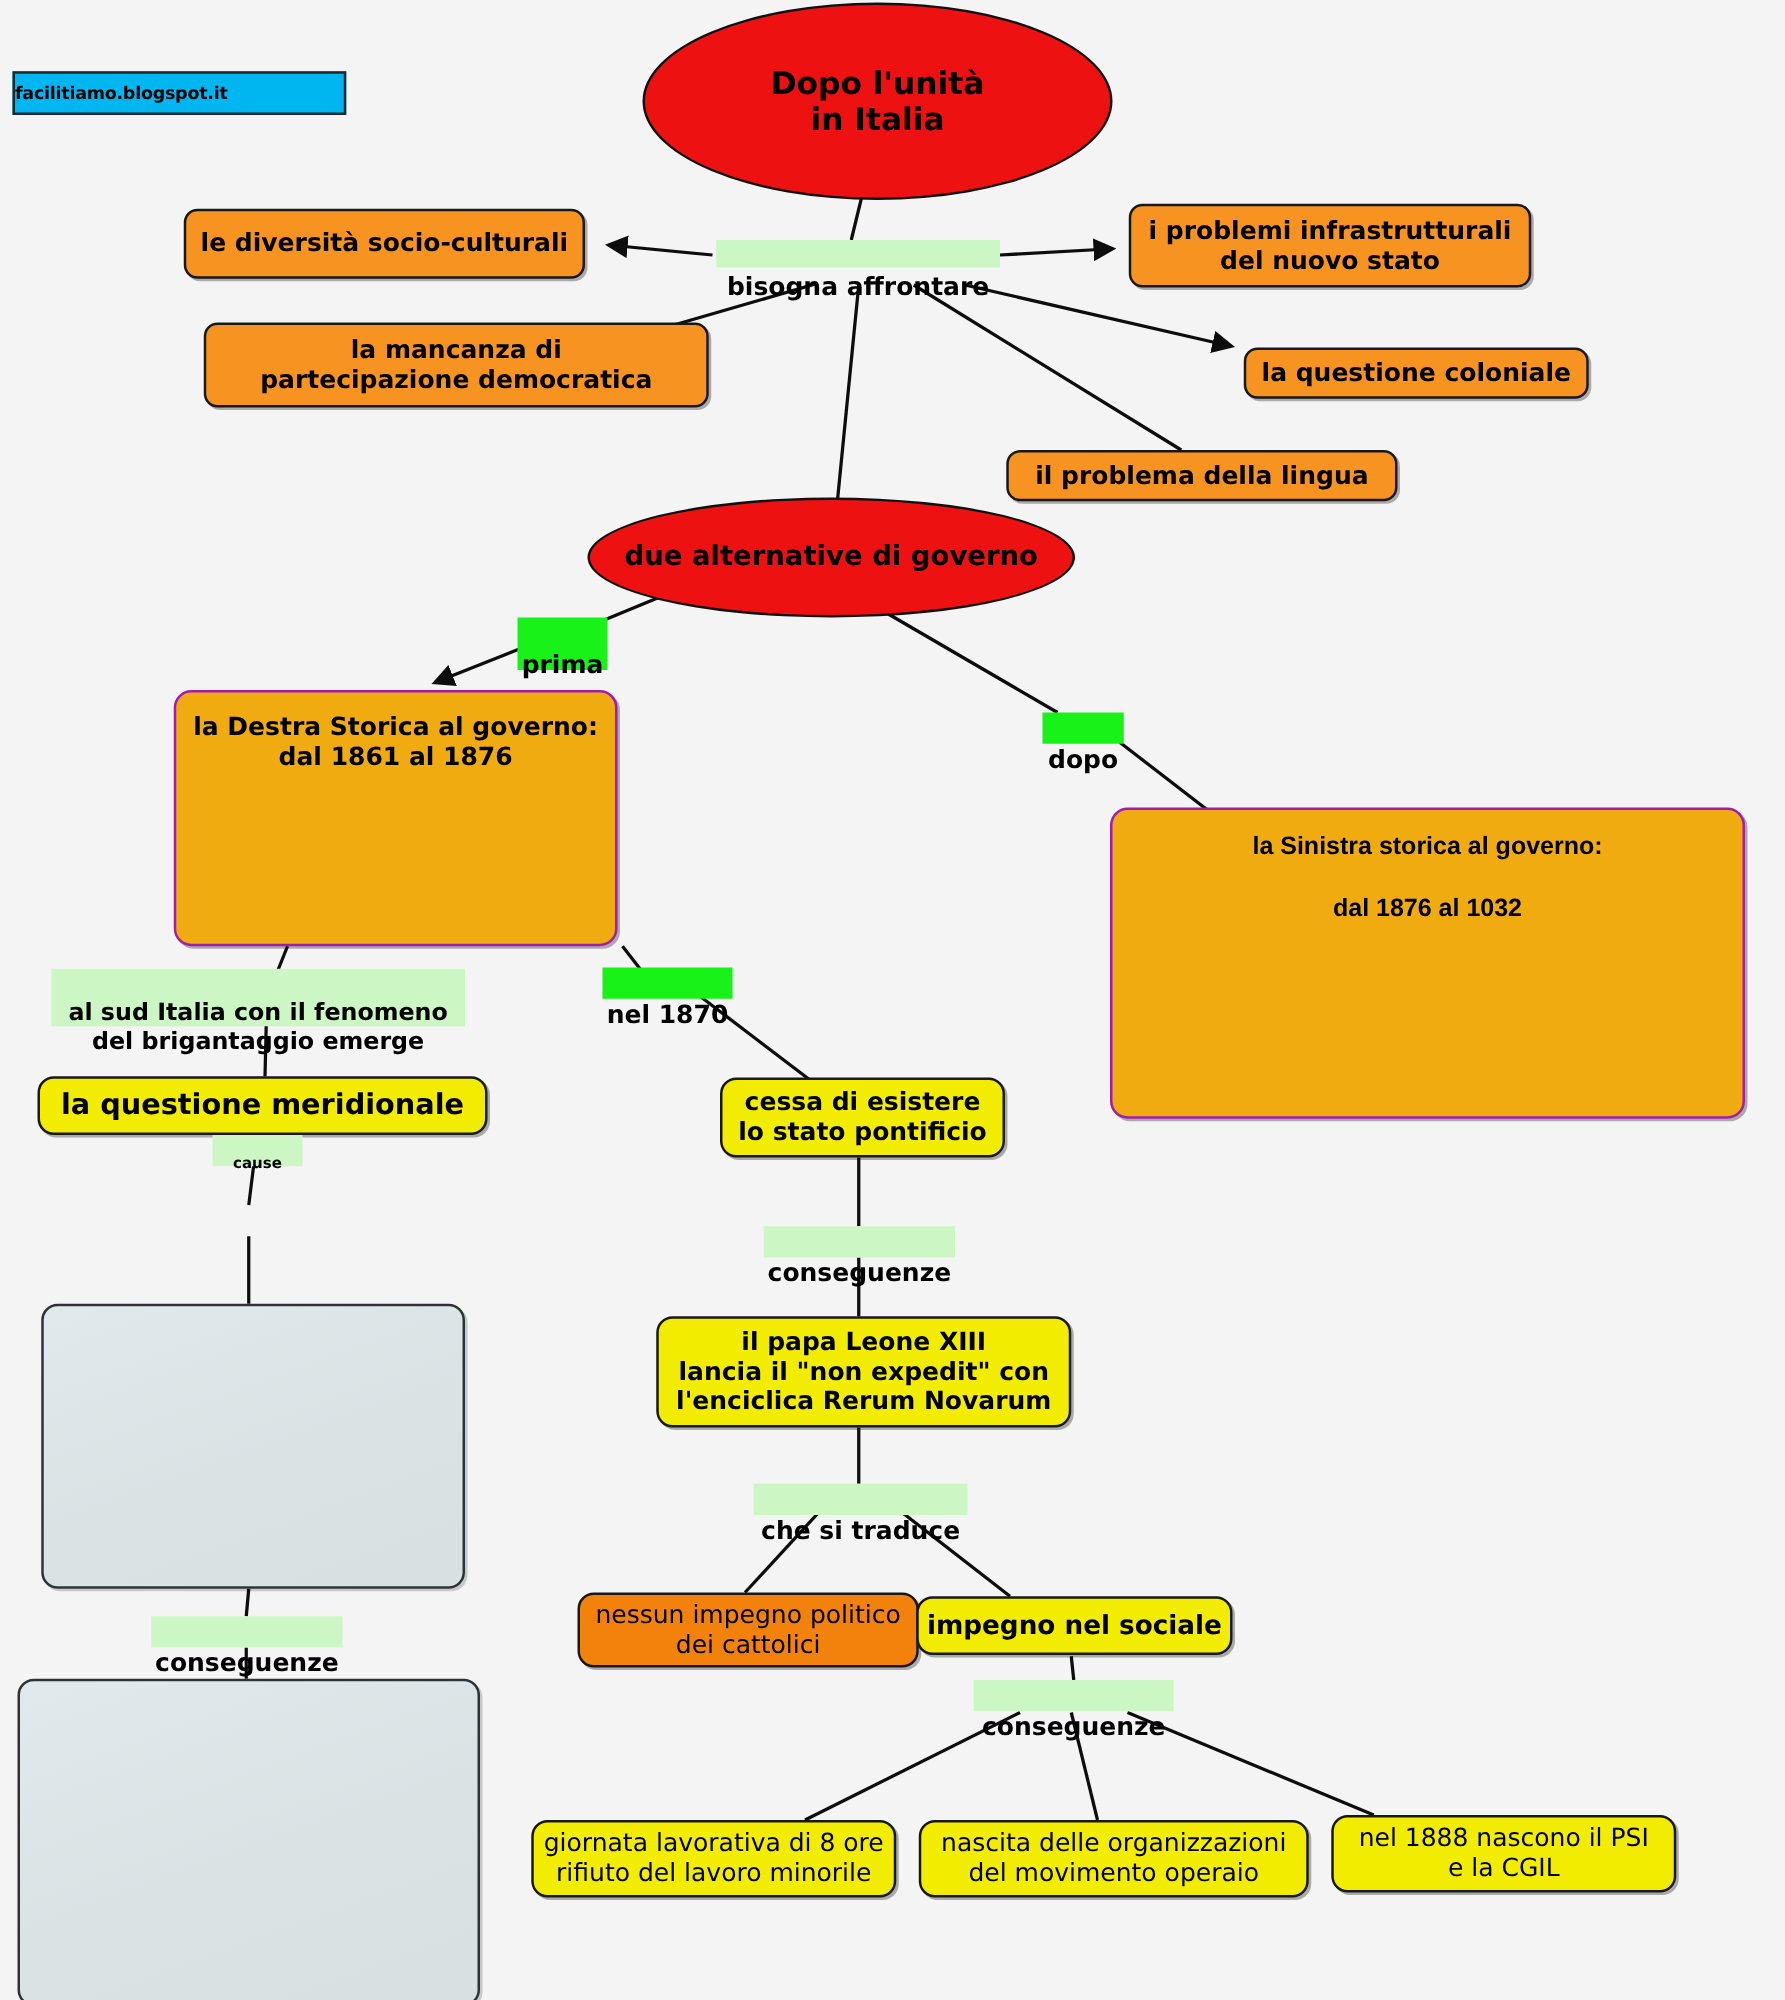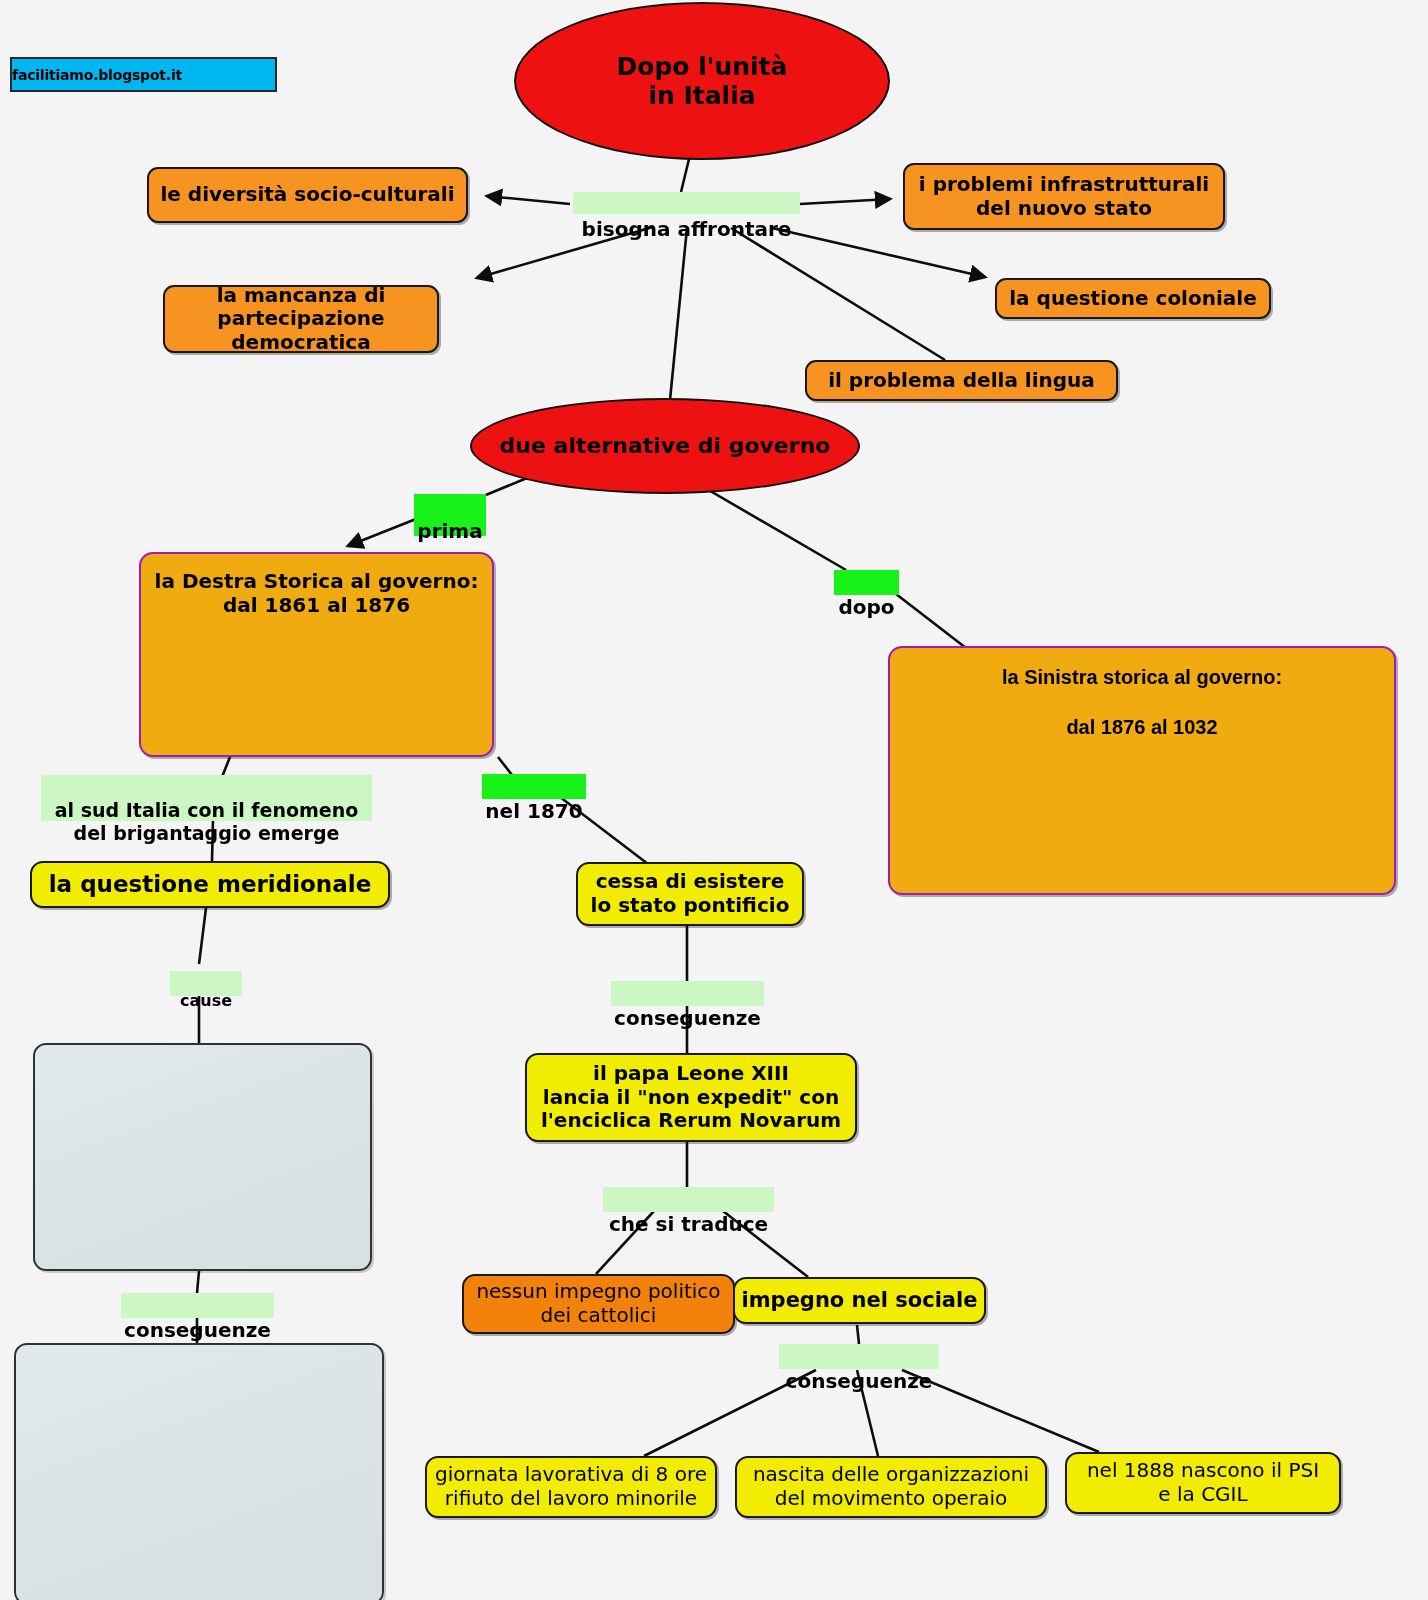--- a/index.html
+++ b/index.html
@@ -209,21 +209,21 @@
 
   <div class="node orange" style="left:147px; top:167px; width:321px; height:56px; font-size:20px;justify-content:center;">
     <span style="white-space:pre-line;">le diversità socio-culturali</span>
   </div>
 
   <div class="node orange" style="left:903px; top:163px; width:322px; height:67px; font-size:20px;">
     <span style="white-space:pre-line;">i problemi infrastrutturali
 del nuovo stato</span>
   </div>
 
-  <div class="node orange" style="left:163px; top:285px; width:276px; height:68px; font-size:20px;">
+  <div class="node orange" style="left:163px; top:258px; width:404px; height:68px; font-size:20px;">
     <span style="white-space:pre-line;">la mancanza di
 partecipazione democratica</span>
   </div>
 
   <div class="node orange" style="left:995px; top:278px; width:276px; height:41px; font-size:20px;">
     <span style="white-space:pre-line;">la questione coloniale</span>
   </div>
 
   <div class="node orange" style="left:805px; top:360px; width:313px; height:41px; font-size:20px;">
     <span style="white-space:pre-line;">il problema della lingua</span>
@@ -267,21 +267,21 @@
 
   <div class="node yellow" style="left:30px; top:861px; width:360px; height:47px; font-size:23px;">
     <span>la questione meridionale</span>
   </div>
 
   <div class="node yellow" style="left:576px; top:862px; width:228px; height:64px; font-size:20px;justify-content:center;">
     <span style="white-space:pre-line;">cessa di esistere
 lo stato pontificio</span>
   </div>
 
-  <div class="linklabel lbl-pale" style="left:170px; top:971px; width:72px; height:25px; font-size:16px;">
+  <div class="linklabel lbl-pale" style="left:170px; top:908px; width:72px; height:25px; font-size:12px;">
     <span>cause</span>
   </div>
 
   <div class="linklabel lbl-pale" style="left:611px; top:981px; width:153px; height:25px; font-size:20px;">
     <span>conseguenze</span>
   </div>
 
   <div class="node greybox" style="left:33px; top:1043px; width:339px; height:228px;">
     <span></span>
   </div>

